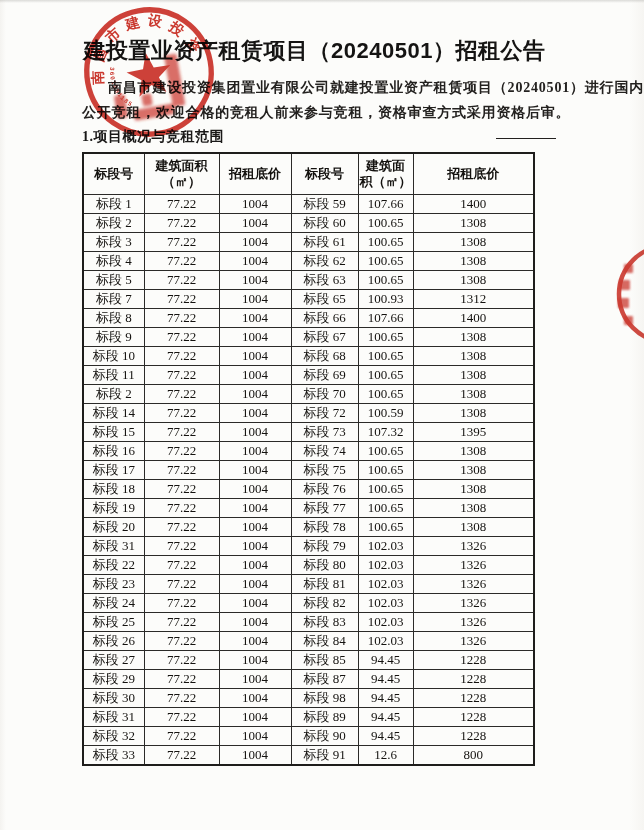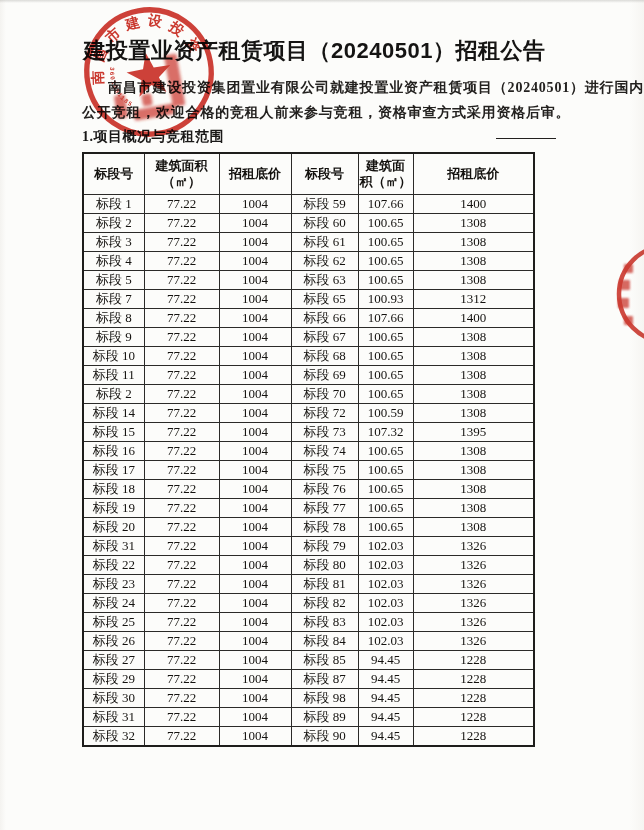--- a/index.html
+++ b/index.html
@@ -336,20 +336,28 @@
           <td>94.45</td>
           <td>1228</td>
         </tr>
         <tr>
           <td>标段 32</td>
           <td>77.22</td>
           <td>1004</td>
           <td>标段 90</td>
           <td>94.45</td>
           <td>1228</td>
+        </tr>
+        <tr>
+          <td>标段 33</td>
+          <td>77.22</td>
+          <td>1004</td>
+          <td>标段 91</td>
+          <td>12.6</td>
+          <td>800</td>
         </tr>
       </tbody>
   </table>
 
   <div class="stamp" id="main-stamp">
     <svg width="136" height="136" viewBox="0 0 140 140">
       <defs>
         <filter id="fuzz" x="-30%" y="-30%" width="160%" height="160%">
           <feGaussianBlur stdDeviation="1.4"></feGaussianBlur>
         </filter>

